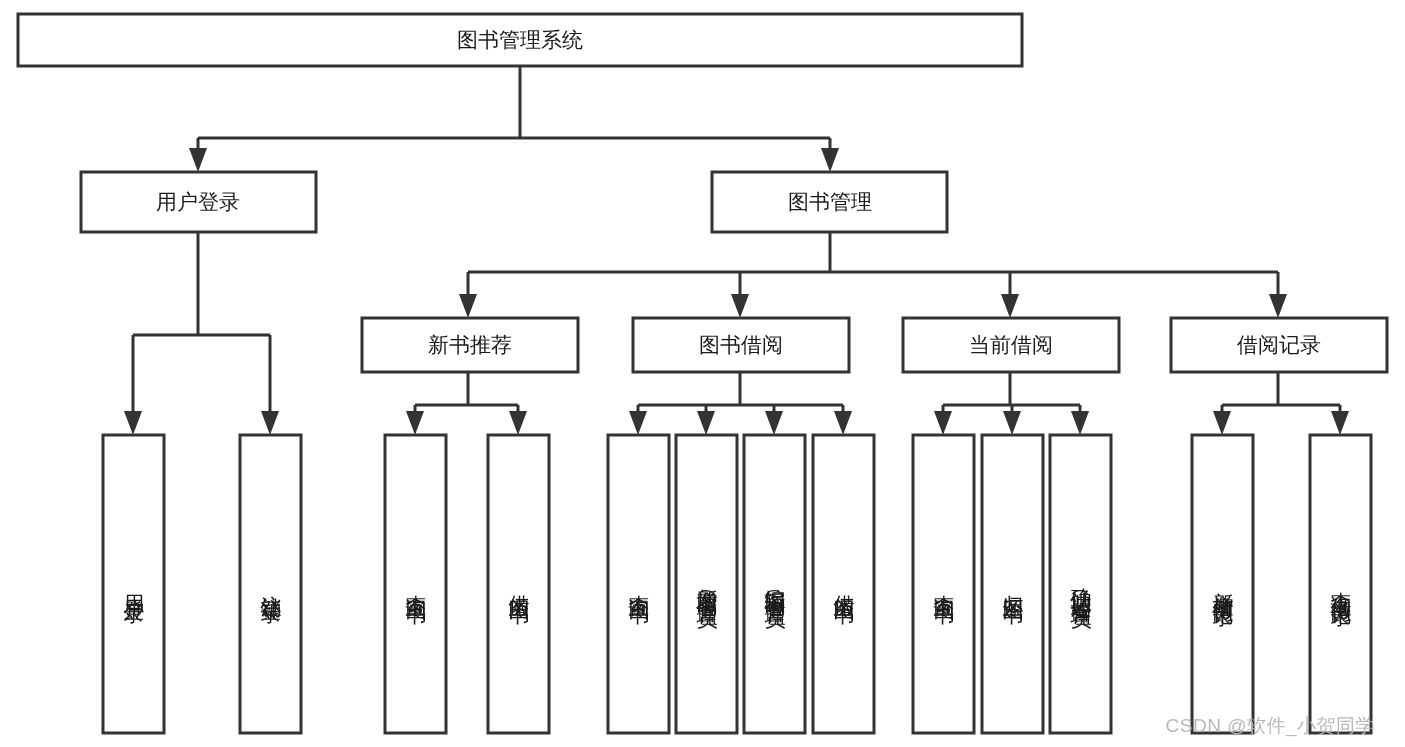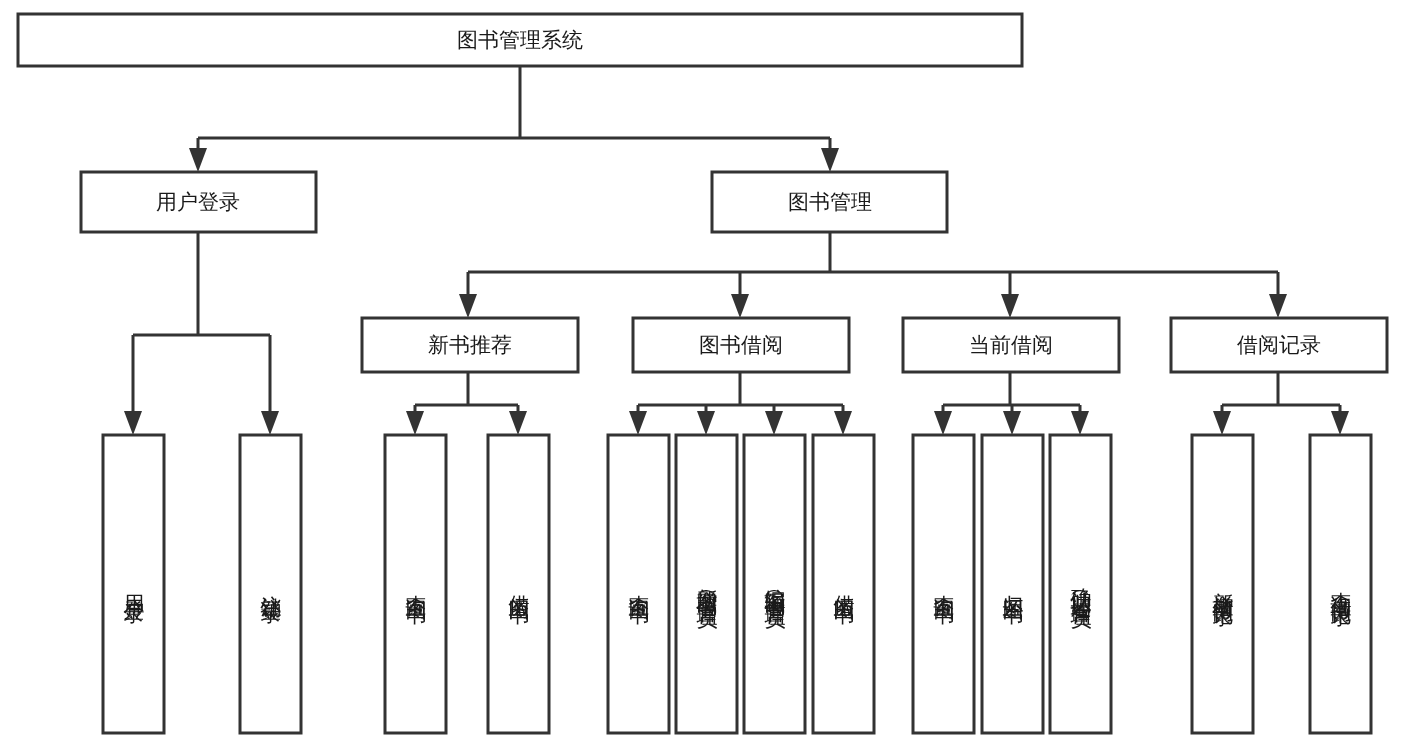--- a/index.html
+++ b/index.html
@@ -164,14 +164,15 @@
   <div class="node-label-v" style="left:744px; top:435px; width:61px; height:298px;">编辑图书（管理员）</div>
   <div class="node-label-v" style="left:813px; top:435px; width:61px; height:298px;">借阅图书</div>
 
   <div class="node-label-v" style="left:913px; top:435px; width:61px; height:298px;">查询图书</div>
   <div class="node-label-v" style="left:982px; top:435px; width:61px; height:298px;">归还图书</div>
   <div class="node-label-v" style="left:1050px; top:435px; width:61px; height:298px;">确认归还（管理员）</div>
 
   <div class="node-label-v" style="left:1192px; top:435px; width:61px; height:298px;">新增借阅记录</div>
   <div class="node-label-v" style="left:1310px; top:435px; width:61px; height:298px;">查询借阅记录</div>
 
+  <div class="watermark">CSDN @软件_小贺同学</div>
 
 </div>
 
 </body></html>

